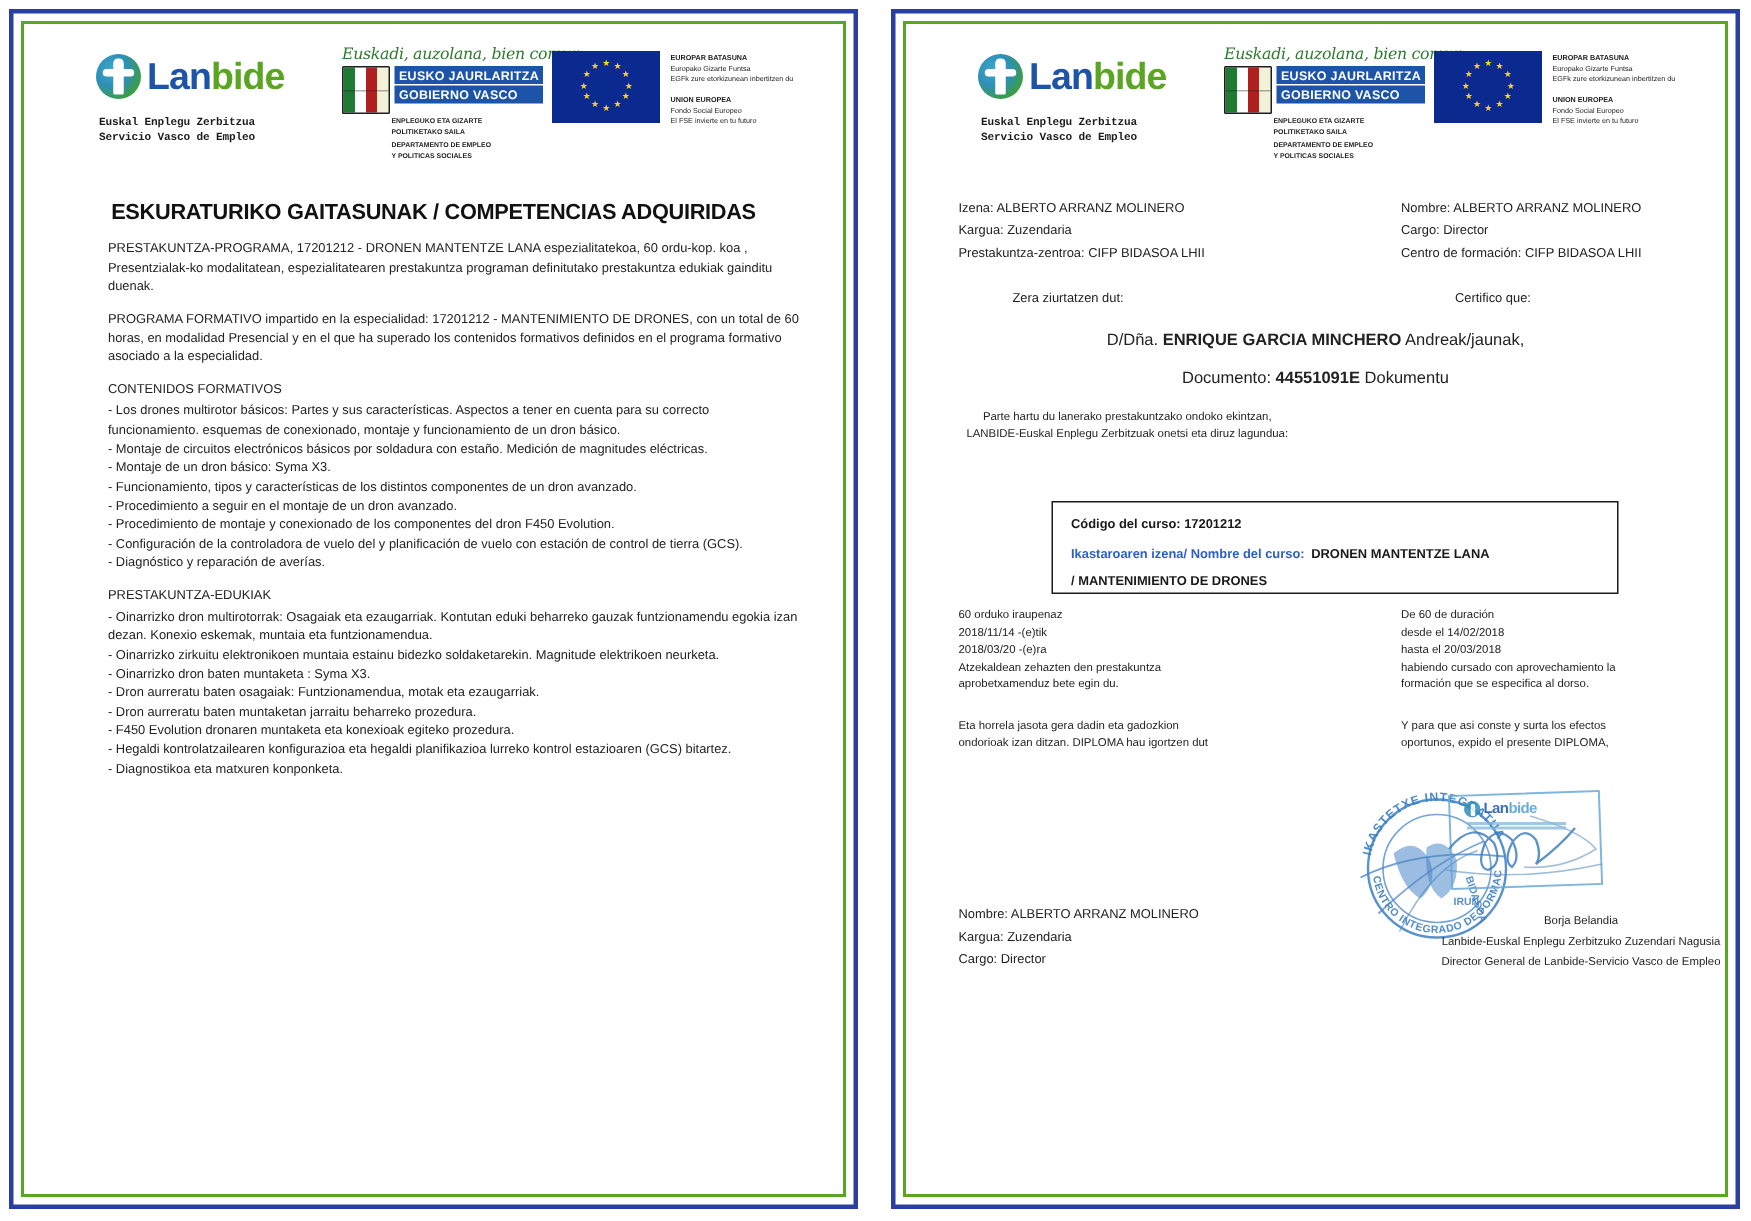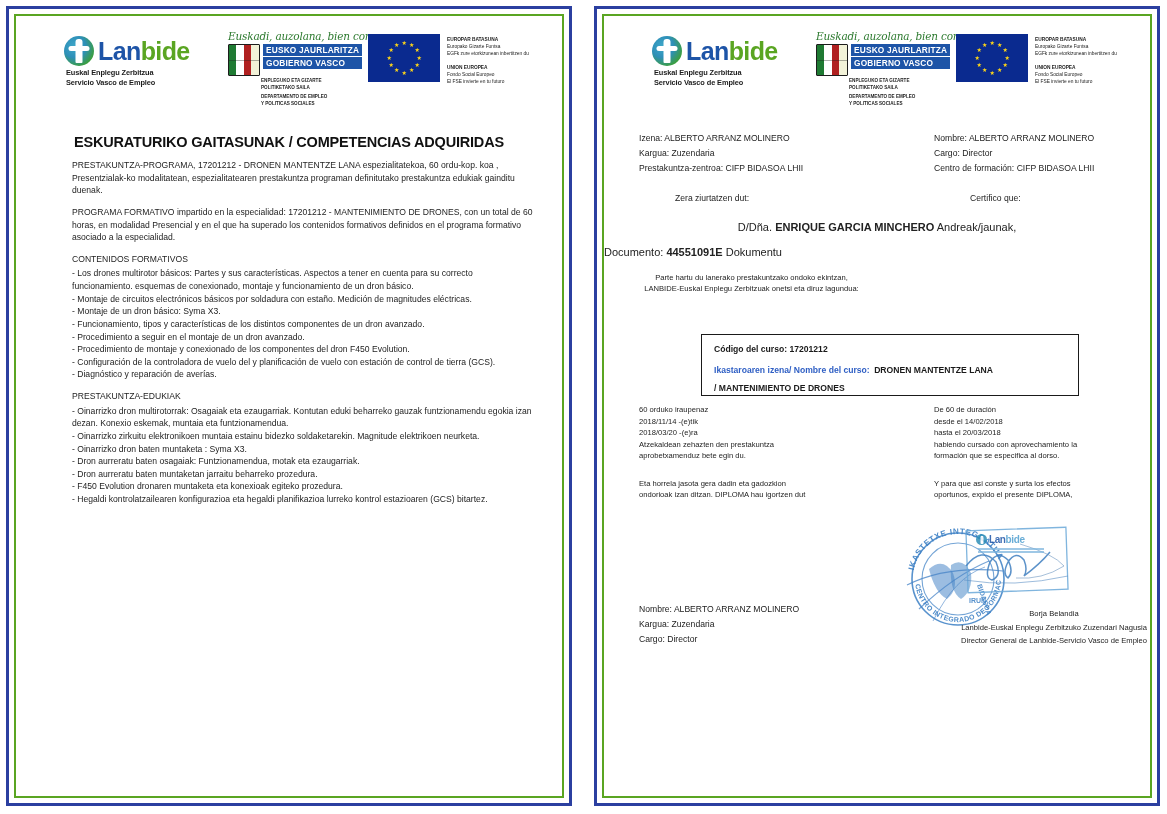--- a/index.html
+++ b/index.html
@@ -20,21 +20,21 @@
   .lanbide-mark{position:relative;width:30px;height:30px;border-radius:50%;
     background:radial-gradient(circle at 35% 35%, #3fa8c9 0%, #2e8fb8 40%, #3b9e3f 75%, #4cae4c 100%);
     flex:0 0 auto;overflow:hidden;}
   .lanbide-mark .fig{position:absolute;left:50%;top:3px;transform:translateX(-50%);
     width:7px;height:24px;background:#ffffff;border-radius:3px 3px 1px 1px;}
   .lanbide-mark .arms{position:absolute;left:50%;top:10px;transform:translateX(-50%);
     width:21px;height:5px;background:#ffffff;border-radius:3px;}
   .lanbide-word{font-size:25px;font-weight:bold;letter-spacing:-0.6px;line-height:1;}
   .lanbide-word .a{color:#1d54a7;}
   .lanbide-word .b{color:#5aa522;}
-  .lanbide-sub{margin-top:2px;margin-left:2px;font-size:7.4px;font-weight:bold;color:#1c1c1c;line-height:1.35;letter-spacing:-0.1px;}
+  .lanbide-sub{margin-top:12px;margin-left:2px;font-size:7.4px;font-weight:bold;color:#1c1c1c;line-height:1.35;letter-spacing:-0.1px;font-family:Liberation Mono, monospace;}
 
   .basque-block{position:absolute;left:212px;top:0px;width:132px;}
   .basque-slogan{font-family:"DejaVu Serif",serif;font-style:italic;font-size:10.5px;color:#2d7a2f;
      white-space:nowrap;letter-spacing:-0.2px;margin-bottom:2px;}
   .basque-mid{display:flex;align-items:flex-start;gap:3px;}
   .shield{width:30px;height:30px;flex:0 0 auto;border:1px solid #1d1d1d;border-radius:1px;
      background:linear-gradient(to right,#1f7a33 0%,#1f7a33 25%,#ffffff 25%,#ffffff 50%,#b02020 50%,#b02020 75%,#f2f2d8 75%,#f2f2d8 100%);position:relative;}
   .shield:after{content:"";position:absolute;left:0;right:0;top:50%;height:1px;background:#1d1d1d;opacity:.35;}
   .gov-bars{flex:1 1 auto;}
   .gov-bar{background:#1d54a7;color:#fff;font-size:8.3px;font-weight:bold;letter-spacing:.2px;
@@ -59,21 +59,21 @@
 
   
   .r-cols{position:absolute;left:0;right:0;top:115px;height:80px;}
   .r-col{position:absolute;font-size:8.6px;line-height:1.77;color:#222;}
   .r-col.l{left:35px;width:250px;}
   .r-col.r{left:330px;width:230px;}
   .r-certify{margin-top:14px;margin-left:36px;}
 
   .r-name{position:absolute;left:0;right:0;top:205px;text-align:center;font-size:11px;color:#222;}
   .r-name b{font-weight:bold;}
-  .r-doc{position:absolute;left:0;right:0;top:230px;font-size:11px;color:#222;}
+  .r-doc{position:absolute;left:0;right:0;top:230px;text-align:center;font-size:11px;color:#222;}
   .r-doc b{font-weight:bold;}
 
   .r-intro{position:absolute;top:256px;font-size:7.6px;line-height:1.5;color:#232323;}
   .r-intro.l{left:35px;width:225px;text-align:center;}
   .r-intro.r{left:330px;width:220px;}
 
   .course-box{position:absolute;left:97px;top:318px;width:378px;height:62px;
      border:1.5px solid #1a1a1a;box-sizing:border-box;padding:9px 12px;}
   .course-code{font-size:8.6px;font-weight:bold;color:#1a1a1a;margin-bottom:5px;}
   .course-name .lbl{font-size:8.6px;font-weight:bold;}
@@ -182,20 +182,21 @@
         <p class="tight">- Configuración de la controladora de vuelo del y planificación de vuelo con estación de control de tierra (GCS).</p>
         <p>- Diagnóstico y reparación de averías.</p>
         <p class="hd">PRESTAKUNTZA-EDUKIAK</p>
         <p class="tight">- Oinarrizko dron multirotorrak: Osagaiak eta ezaugarriak. Kontutan eduki beharreko gauzak funtzionamendu egokia izan dezan. Konexio eskemak, muntaia eta funtzionamendua.</p>
         <p class="tight">- Oinarrizko zirkuitu elektronikoen muntaia estainu bidezko soldaketarekin. Magnitude elektrikoen neurketa.</p>
         <p class="tight">- Oinarrizko dron baten muntaketa : Syma X3.</p>
         <p class="tight">- Dron aurreratu baten osagaiak: Funtzionamendua, motak eta ezaugarriak.</p>
         <p class="tight">- Dron aurreratu baten muntaketan jarraitu beharreko prozedura.</p>
         <p class="tight">- F450 Evolution dronaren muntaketa eta konexioak egiteko prozedura.</p>
         <p class="tight">- Hegaldi kontrolatzailearen konfigurazioa eta hegaldi planifikazioa lurreko kontrol estazioaren (GCS) bitartez.</p>
+        <p class="tight">- Diagnostikoa eta matxuren konponketa.</p>
       </div>
 
     </div>
   </div>
 
   <div class="page" id="page-right">
     <div class="page-inner">
 
       <div class="logo-row">
 

